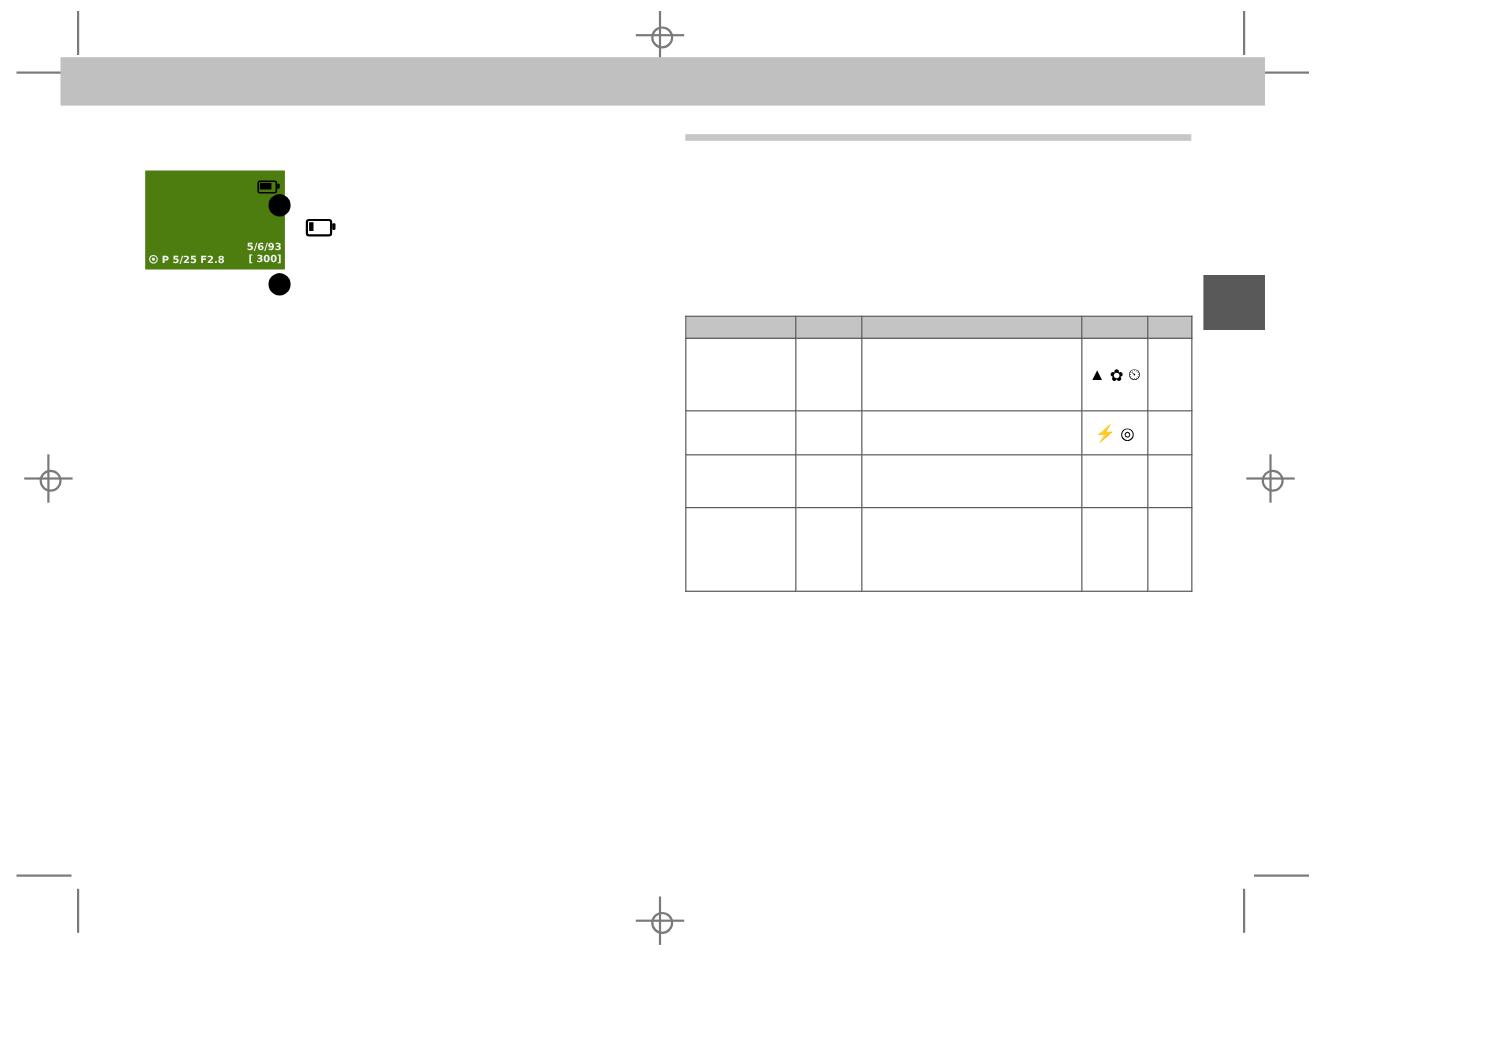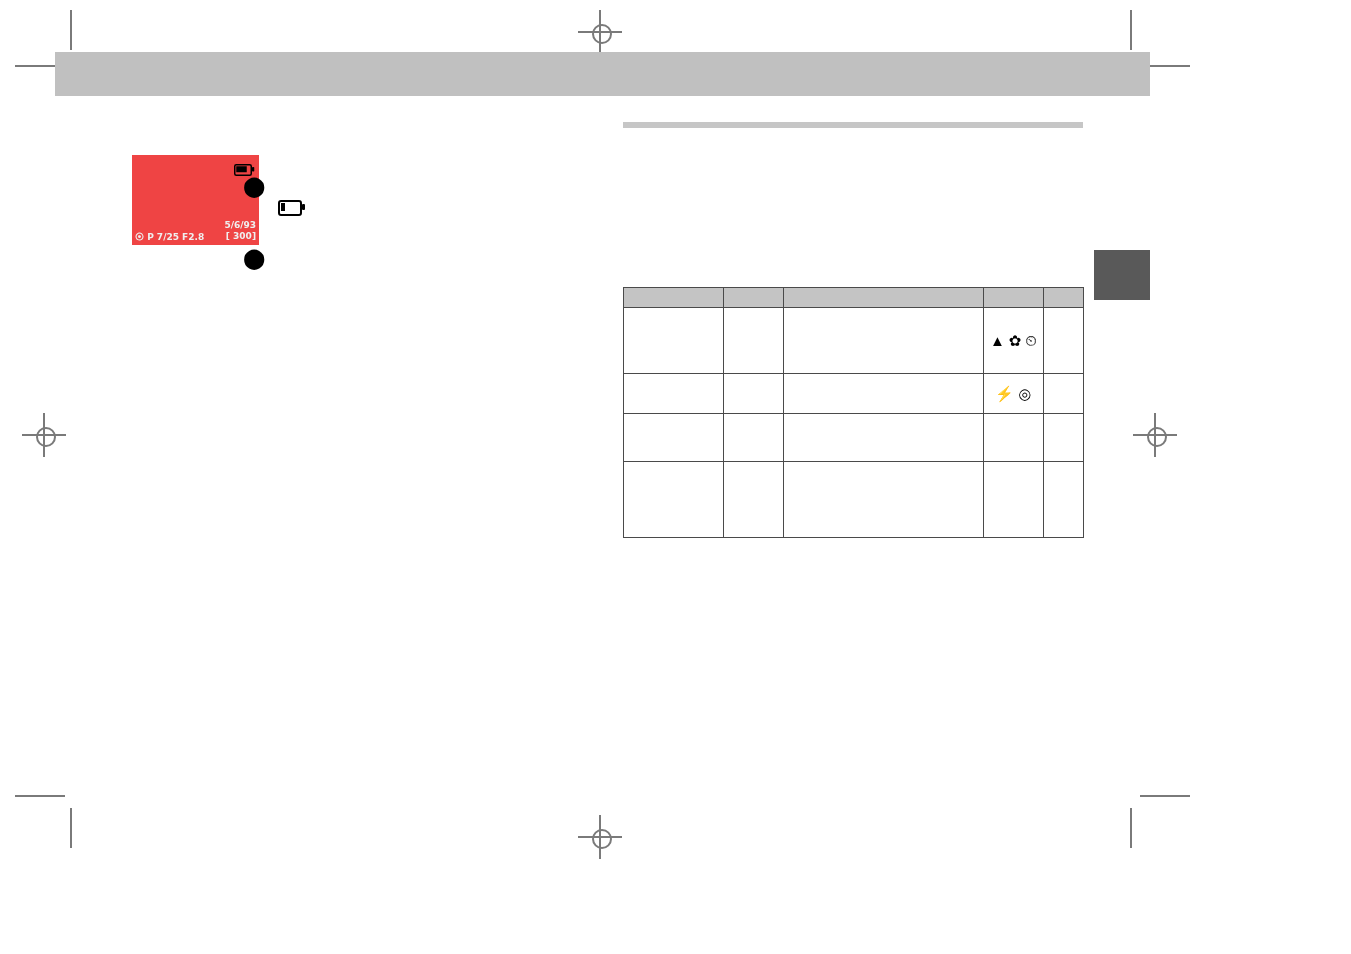--- a/index.html
+++ b/index.html
@@ -25,21 +25,21 @@
   .reg-crosshair .v { position:absolute; left:21px; top:0;  width:2px;  height:44px; background:#7a7a7a; }
   .reg-crosshair .c { position:absolute; top:14px; left:14px; width:16px; height:16px; border:2px solid #7a7a7a; border-radius:50%; }
 
   .gray-band {
     background: #c0c0c0;
   }
   .thin-gray-bar { background:#c6c6c6; }
 
   
   .camera-thumb {
-    background:#ef4444;
+    background:#4d7c0f;
     position:absolute;
     overflow:hidden;
     font-family: "DejaVu Sans", Arial, sans-serif;
   }
   .camera-thumb .text-br {
     position:absolute; right:3px; bottom:3px;
     font-size:9px; color:#efefef; text-align:right; line-height:11px;
     font-weight:bold;
   }
   .camera-thumb .text-bl {
@@ -122,21 +122,21 @@
 
   <div class="abs" style="right:4px; top:4px;">
     <span class="battery-icon" style="transform:scale(0.75); display:inline-block;">
       <span class="fill"></span>
     </span>
   </div>
   <div class="text-br">
     <span>5/6/93</span><br>
     <span>[  300]</span>
   </div>
-  <div class="text-bl">⦿ P  7/25  F2.8</div>
+  <div class="text-bl">⦿ P  5/25  F2.8</div>
 </div>
 
 <div class="abs pointer-glyph" style="left:243px; top:176px;">⬤</div>
 <div class="abs pointer-glyph" style="left:243px; top:248px;">⬤</div>
 
 <div class="abs" style="left:278px; top:198px;">
   <span class="battery-icon">
     <span class="fill" style="width:4px;"></span>
   </span>
 </div>

